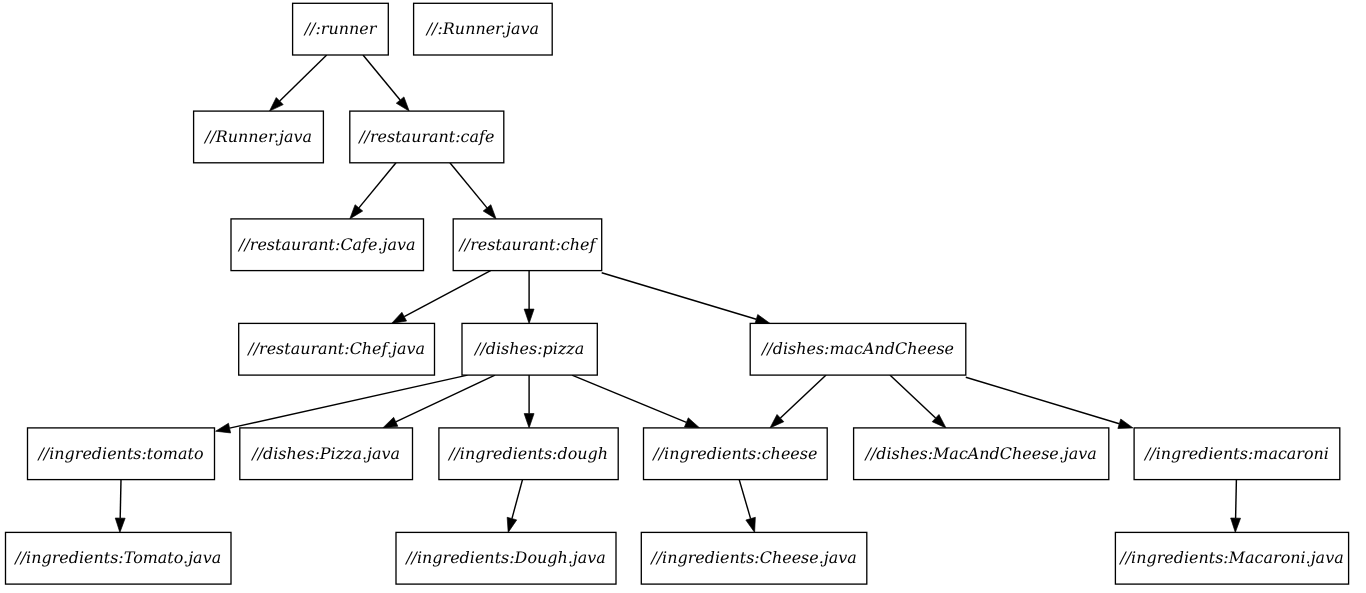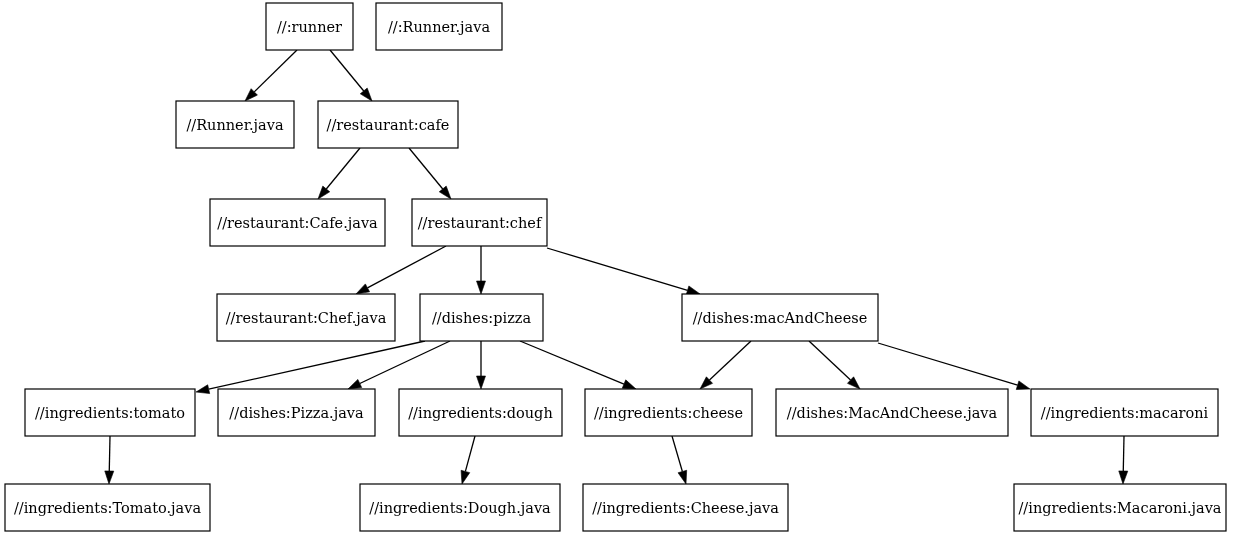--- a/index.html
+++ b/index.html
@@ -7,20 +7,21 @@
     padding: 0;
     background: #ffffff;
   }
   #graph-root {
     position: relative;
     width: 1242px;
     height: 539px;
     background: #ffffff;
     font-family: "DejaVu Serif", "Liberation Serif", serif;
     overflow: hidden;
+    font-style: italic;
   }
   #graph-svg {
     display: block;
     width: 1242px;
     height: 539px;
   }
   .node-box {
     fill: #ffffff;
     stroke: #000000;
     stroke-width: 1.2;

